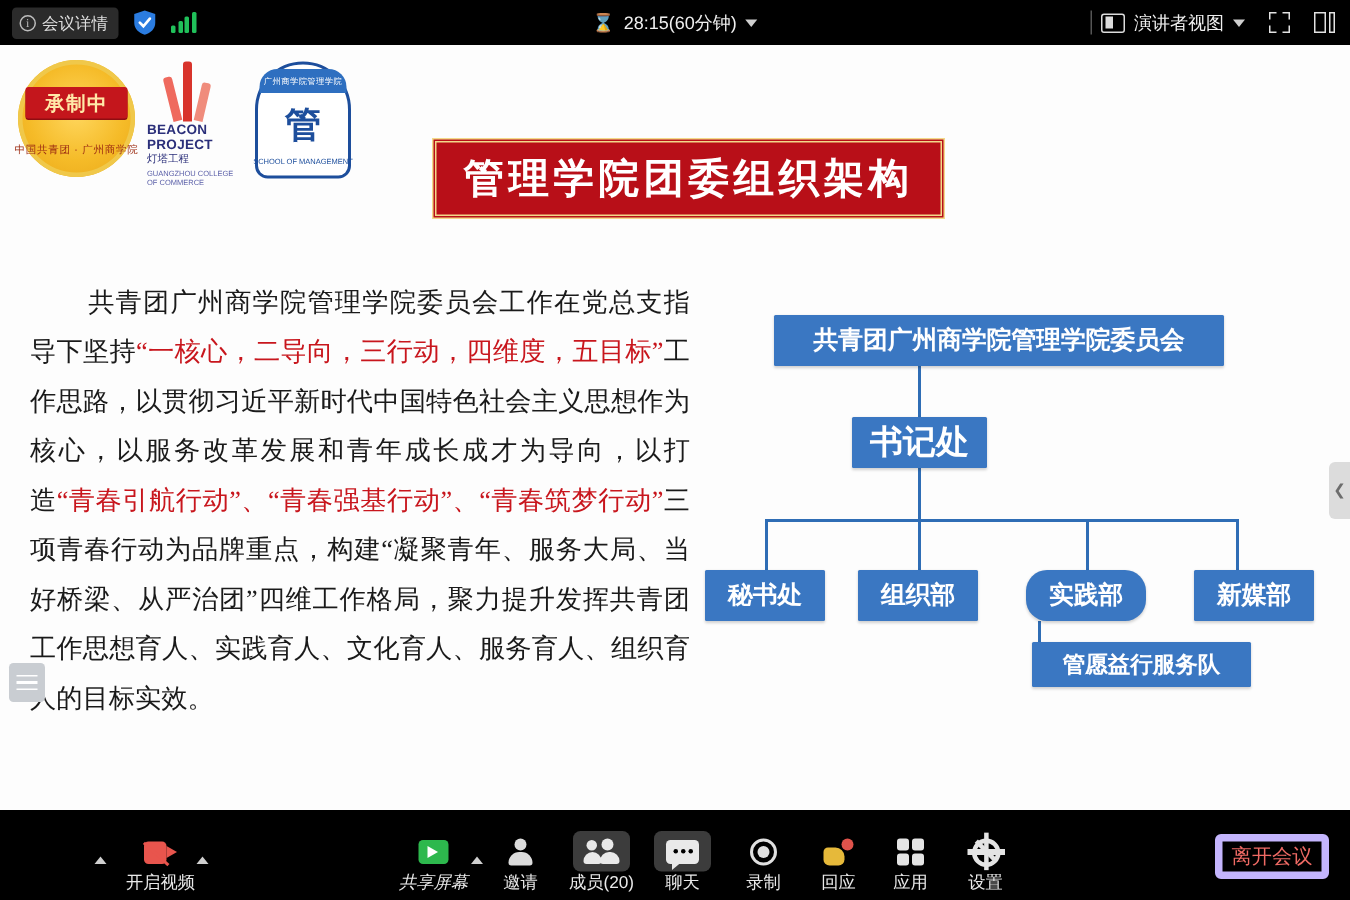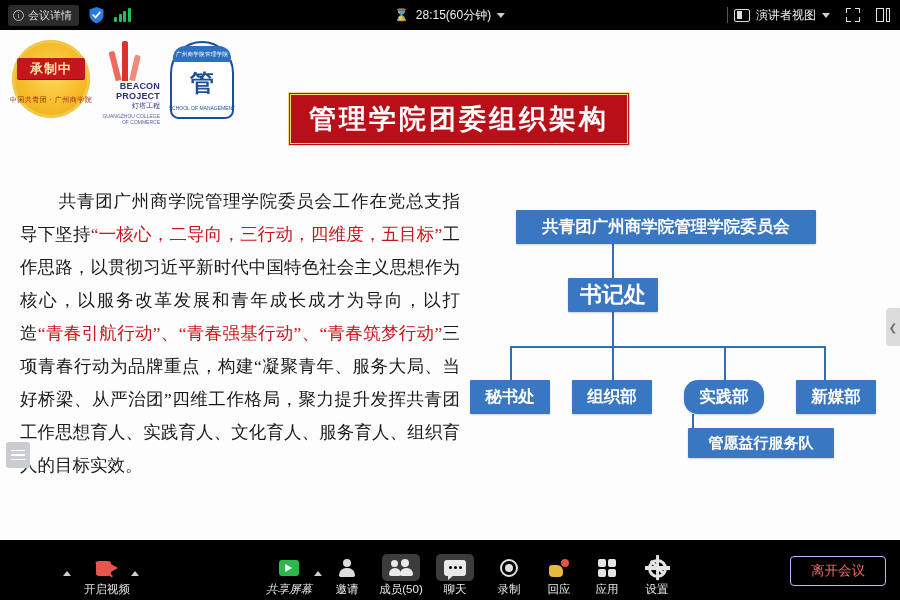--- a/index.html
+++ b/index.html
@@ -87,21 +87,21 @@
     background: #c4161c; border-radius: 2px; color: #ffe9a8;
     font-size: 13px; font-weight: bold; letter-spacing: 1px;
     display: flex; align-items: center; justify-content: center;
     font-family: "Liberation Serif", serif;
     box-shadow: 0 1px 0 #8f0d11;
   }
   .seal-sub {
     position: absolute; left: 0; right: 0; bottom: 17px; text-align: center;
     font-size: 7px; color: #9c2b12; letter-spacing: .5px;
   }
-  .logo-beacon { width: 62px; height: 80px; position: relative; text-align: right; }
+  .logo-beacon { width: 62px; height: 80px; position: relative; text-align: left; }
   .beacon-mark { position: relative; height: 42px; }
   .beacon-mark i {
     position: absolute; bottom: 0; width: 6px; border-radius: 2px 2px 0 0;
     background: #e0483f;
   }
   .beacon-mark i:nth-child(1){ left: 14px; height: 30px; transform: rotate(-14deg); background:#ef6a5e }
   .beacon-mark i:nth-child(2){ left: 24px; height: 40px; background:#d8342c }
   .beacon-mark i:nth-child(3){ left: 34px; height: 26px; transform: rotate(13deg); background:#f08c7c }
   .beacon-t1 { font-size: 9px; font-weight: bold; color: #2b2f7a; letter-spacing: .2px; }
   .beacon-t2 { font-size: 7px; color: #2b2f7a; }
@@ -198,22 +198,22 @@
   .tool .lbl { margin-top: 2px; line-height: 13px; }
   .tool.highlight .glyph {
     background: #3c3c3c; border-radius: 5px; width: 38px; margin: 0 auto; height: 27px;
   }
   .chev {
     position: absolute; bottom: 24px; width: 0; height: 0;
     border-left: 4px solid transparent; border-right: 4px solid transparent;
     border-bottom: 5px solid #cfcfcf;
   }
   .leave-btn {
-    position: absolute; right: 14px; bottom: 14px; width: 96px; height: 30px;
-    border: 1px solid #c4b5fd; color: #ef6a64; border-radius: 4px;
+    position: absolute; right: 14px; bottom: 14px; width: 76px; height: 30px;
+    border: 5px solid #c4b5fd; color: #ef6a64; border-radius: 4px;
     background: transparent; font-size: 13.5px;
     display: flex; align-items: center; justify-content: center; margin-left: 47px;
   }
   .mic-ico { position: relative; width: 16px; height: 22px; }
   .mic-ico .cap { position:absolute; left:4px; top:1px; width:8px; height:11px; border-radius:4px; background:#e8554d; }
   .mic-ico .base { position:absolute; left:2px; top:12px; width:12px; height:6px; border:1.6px solid #e8554d; border-top:none; border-radius:0 0 7px 7px; }
   .mic-ico .stem { position:absolute; left:7px; top:18px; width:2px; height:4px; background:#e8554d; }
   .slash { position:absolute; left:-2px; top:-1px; width:22px; height:1.8px; background:#e8554d; transform: rotate(42deg); transform-origin: left center; }
   .cam-ico { position:relative; width:22px; height:15px; }
   .cam-ico .body { position:absolute; left:0; top:0; width:15px; height:15px; border-radius:3px; background:#e8554d; }
@@ -398,21 +398,21 @@
 
     <div class="tool highlight" style="left: 364px;">
       <div class="glyph">
           <span class="people">
             <span class="h1"></span>
             <span class="h2"></span>
             <span class="b1"></span>
             <span class="b2"></span>
           </span>
         </div>
-      <div class="lbl">成员(50)</div>
+      <div class="lbl">成员(20)</div>
     </div>
 
     <div class="tool highlight" style="left: 418px;">
       <div class="glyph">
           <span class="chatb">
             <i></i>
             <i></i>
             <i></i>
           </span>
         </div>

